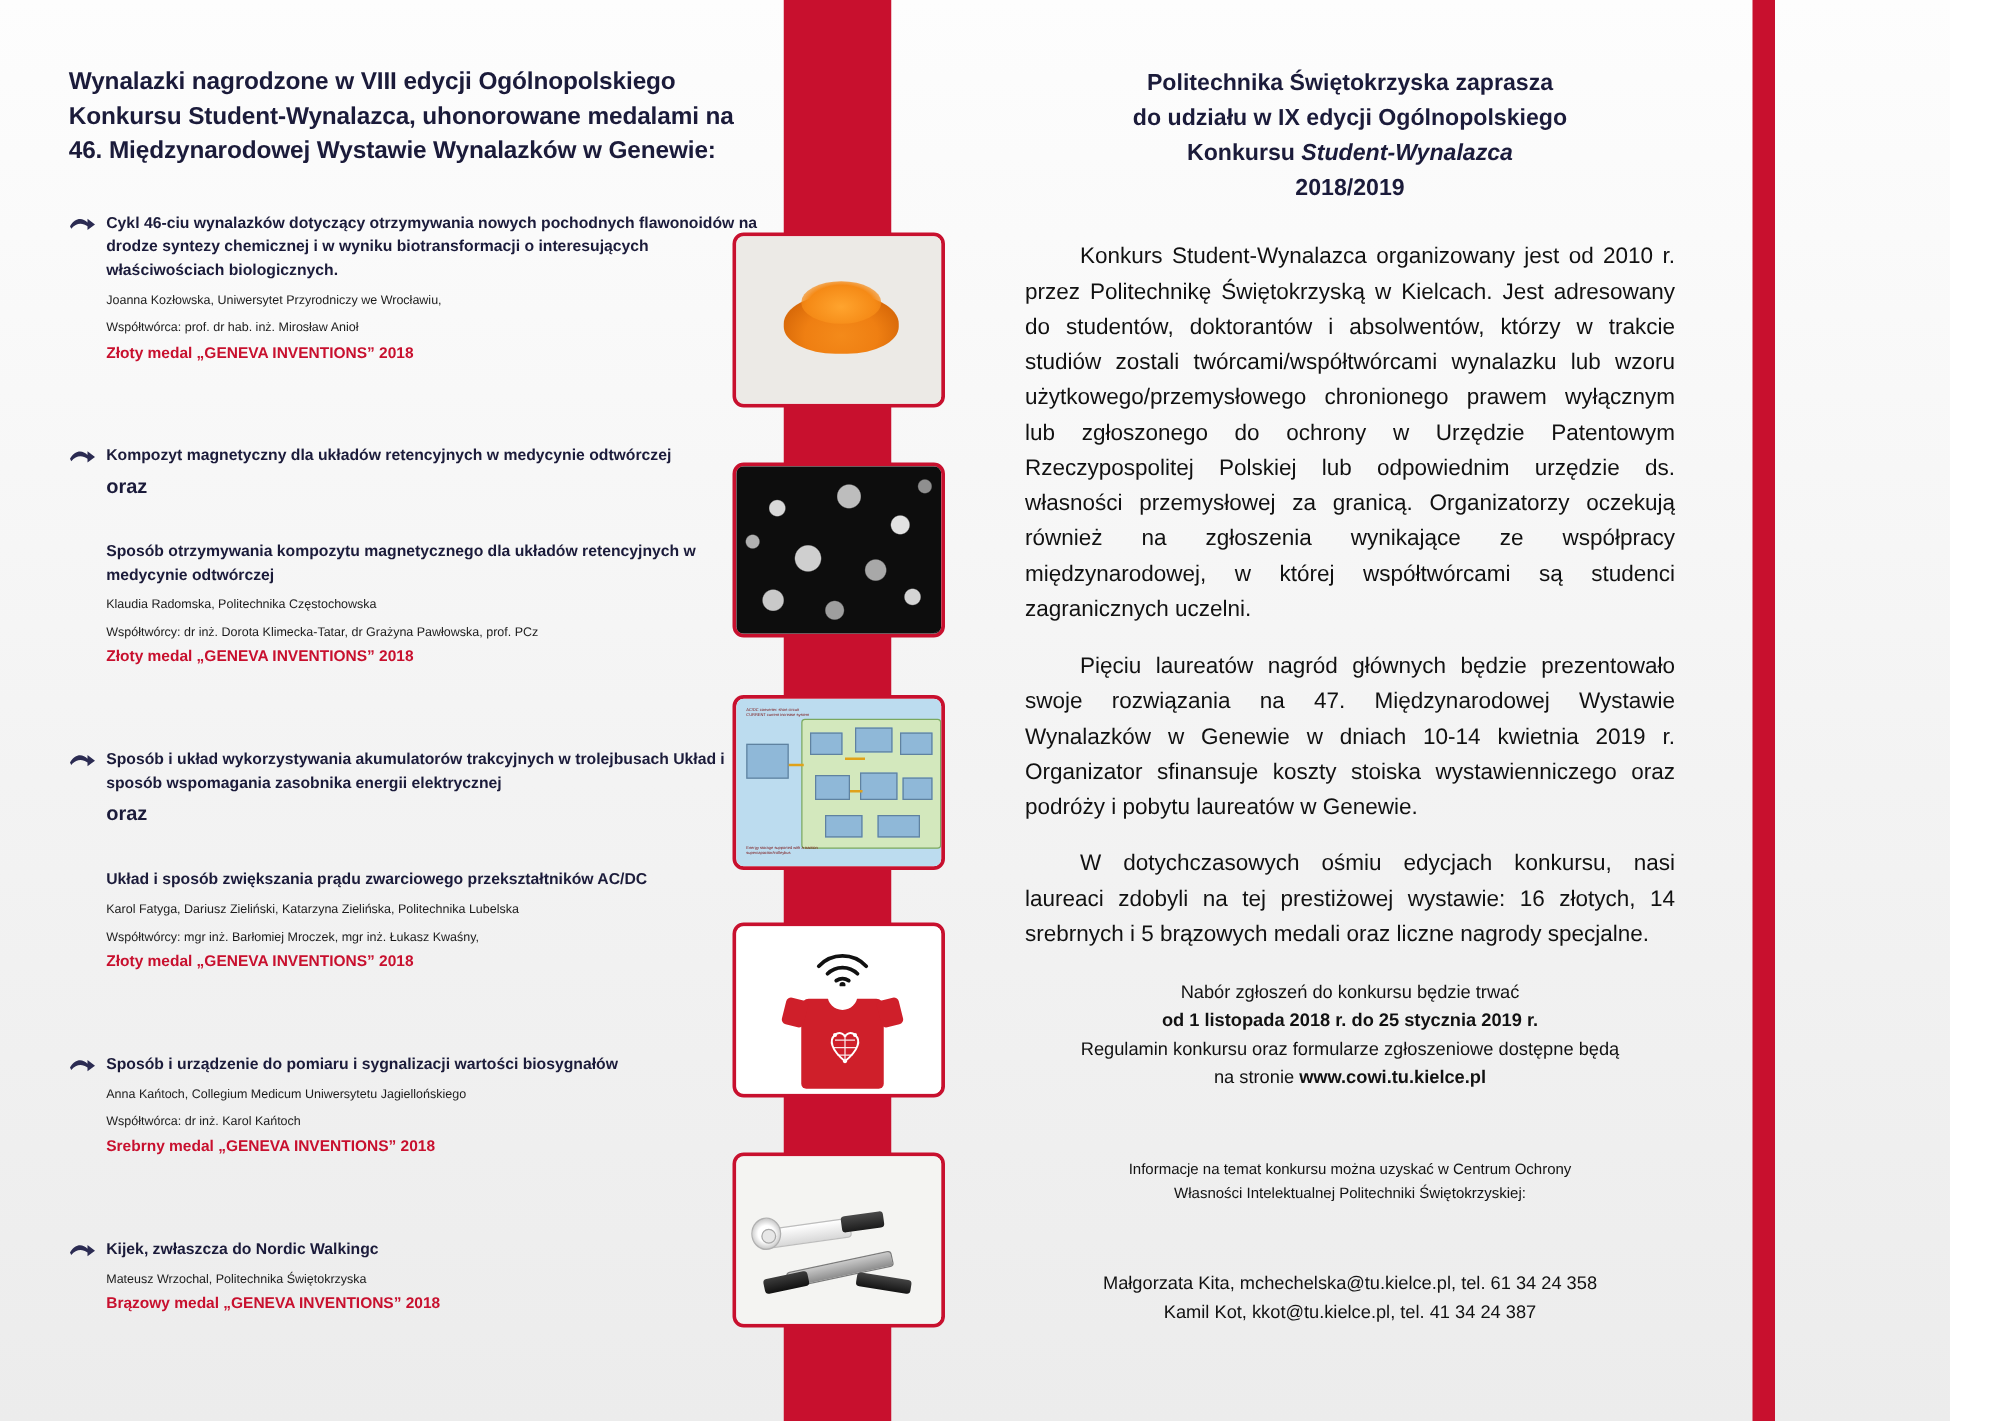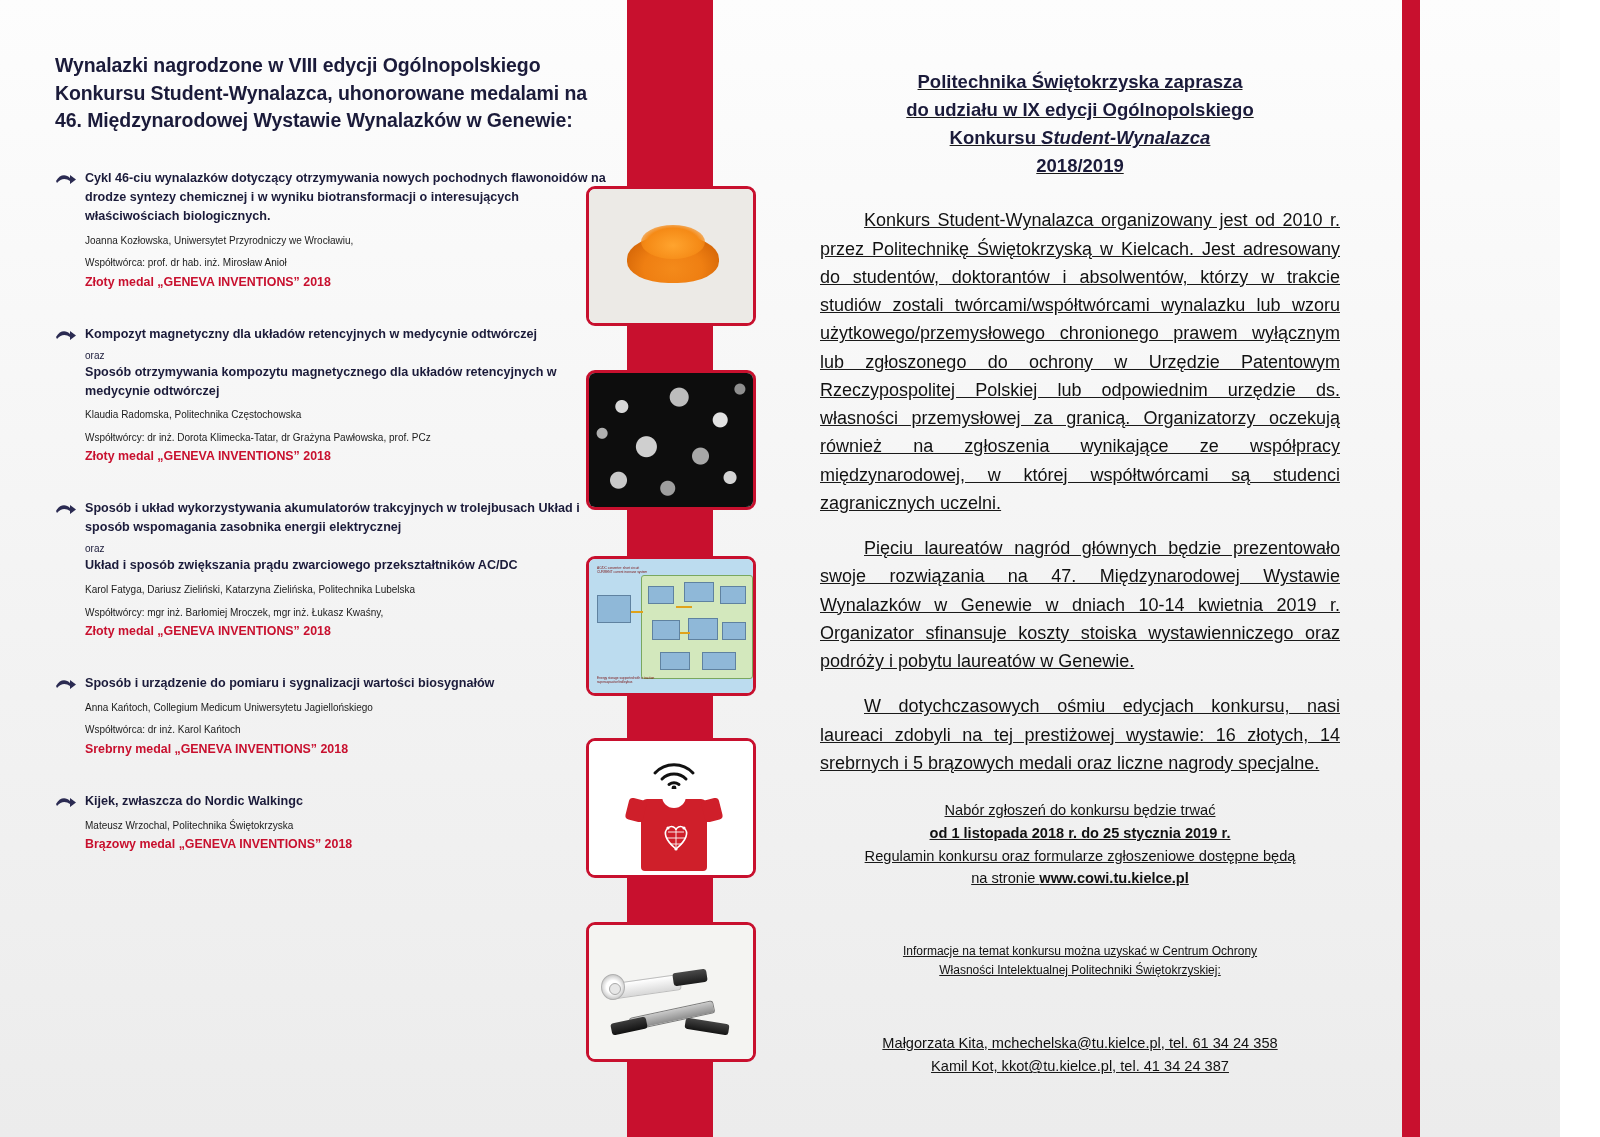--- a/index.html
+++ b/index.html
@@ -61,24 +61,25 @@
     left: 0; top: 3px;
     width: 22px; height: 14px;
     color: #2b2b52;
   }
   .inv-title {
     font-size: 12.6px;
     font-weight: bold;
     line-height: 1.5;
     color: #1b1b3a;
     margin-bottom: 4px;
+    margin-top: 30px;
   }
   .inv-oraz {
-    font-size: 10px;
-    font-weight: normal;
+    font-size: 16px;
+    font-weight: bold;
     line-height: 1.5;
     color: #1b1b3a;
   }
   .inv-people {
     font-size: 10px;
     line-height: 1.55;
     color: #1b1b1b;
     margin-top: 7px;
   }
   .inv-medal {
@@ -258,21 +259,21 @@
   }
   .pen-small-black {
     left: 96px; top: 96px; width: 44px; height: 11px;
     background: linear-gradient(180deg,#444,#141414);
     transform: rotate(9deg);
   }
 
   
   .right-col {
     position: absolute;
-    left: 820px; top: 68px; width: 520px; text-decoration: underline;
+    left: 820px; top: 52px; width: 520px;
   }
   .right-title {
     text-align: center;
     font-size: 18.5px;
     font-weight: bold;
     line-height: 1.52;
     color: #1b1b3a;
   }
   .right-title .italic { font-style: italic; }
   .right-body {

